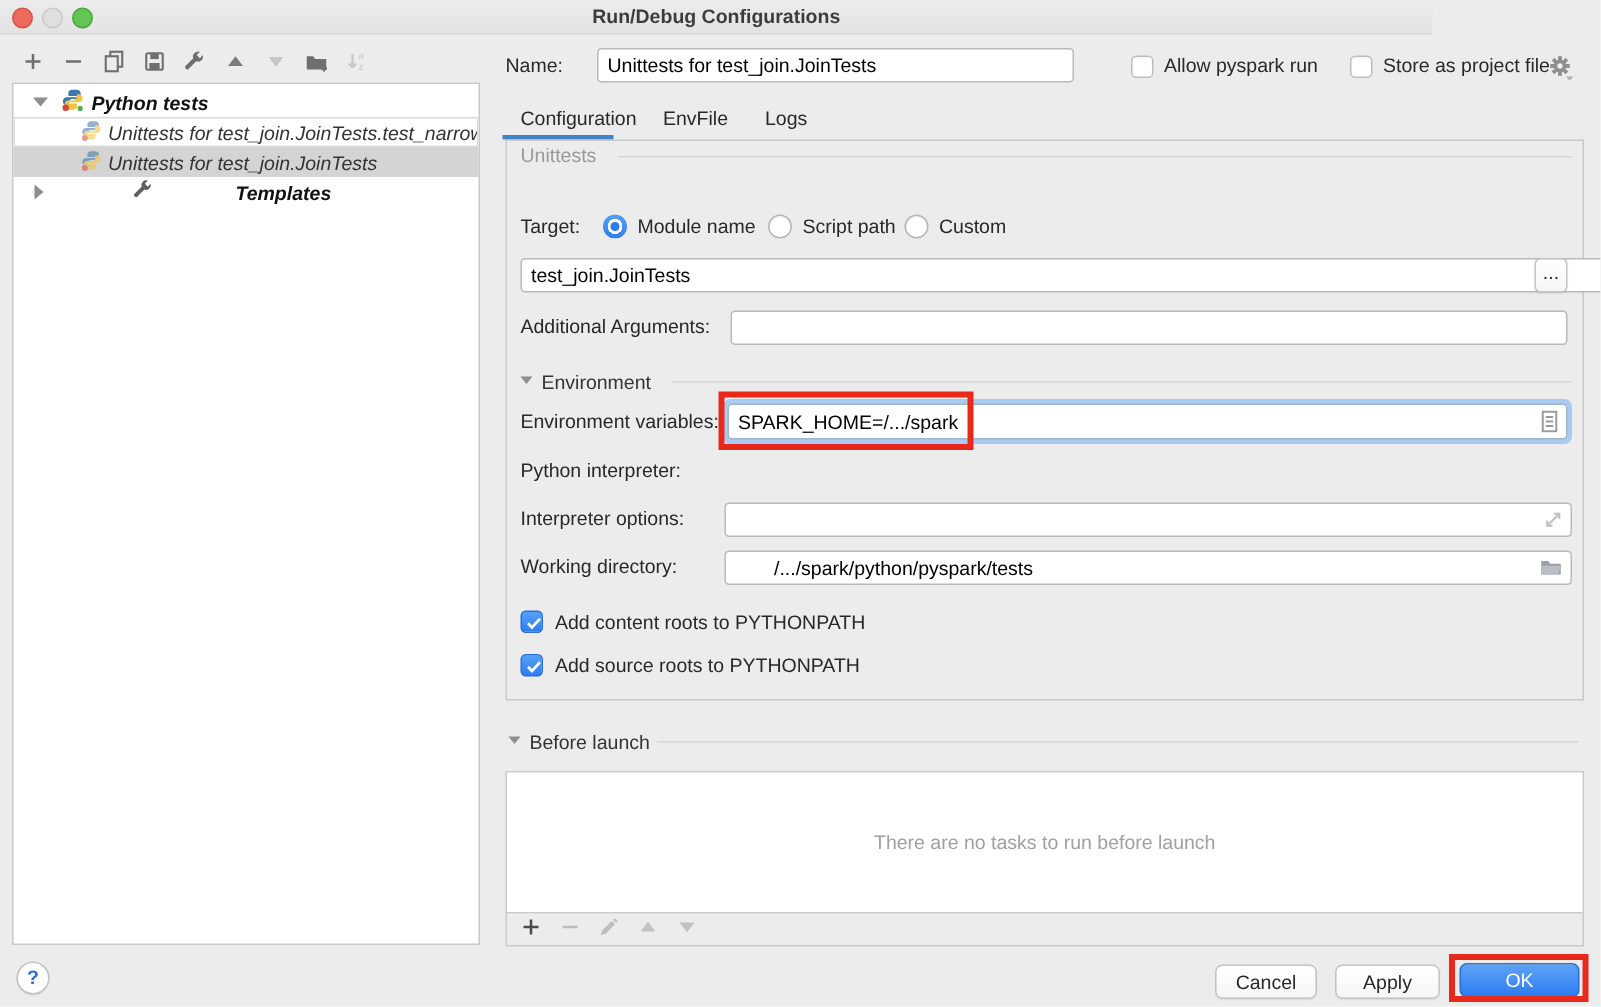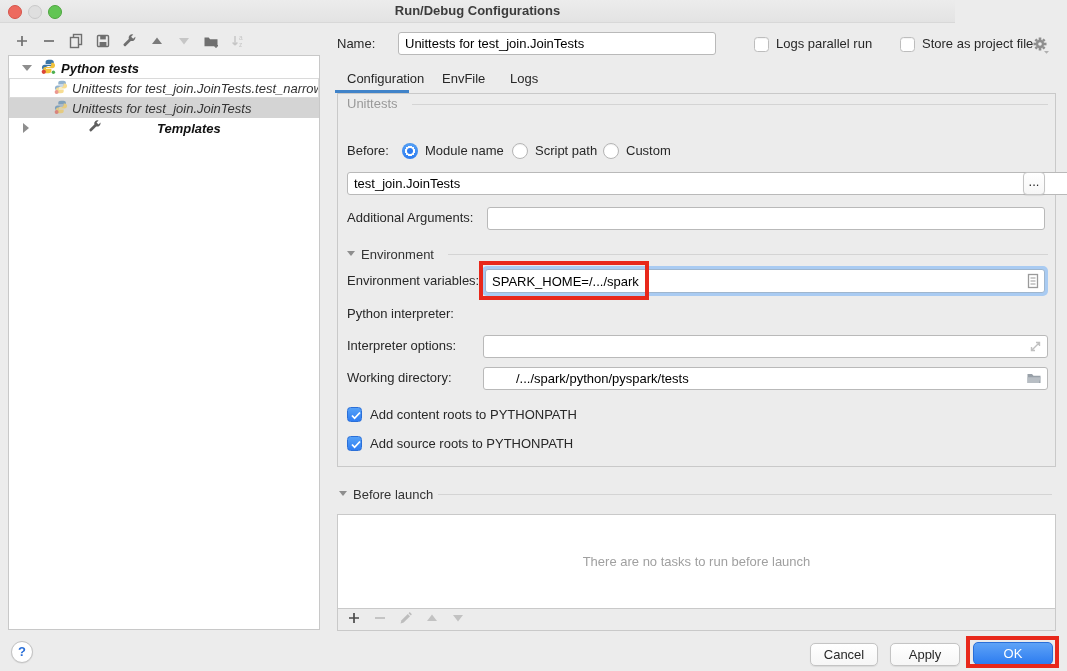--- a/index.html
+++ b/index.html
@@ -129,21 +129,21 @@
       <span style="margin-left:11px;"><svg width="15" height="15" viewBox="0 0 16 16">
             <path d="M13.4 4.6a3.5 3.5 0 0 1-4.6 3.3L4.2 12.5a1.45 1.45 0 1 1-2-2L6.8 5.9a3.5 3.5 0 0 1 4.5-4.4L9.1 3.7l2.1 2.1 2.1-2.1c.1.3.1.6.1.9z" fill="#5F5F5F"></path>
           </svg></span>
       <span class="lbl" style="margin-left:6px;font-weight:bold;color:#111;">Templates</span>
     </div>
   </div>
 
   <div class="abs label" style="left:337px;top:33px;">Name:</div>
   <input class="tfield" style="left: 398px; top: 32px; width: 318px; height: 23px;" readonly="" value="Unittests for test_join.JoinTests">
   <span class="chk off" style="left:754px;top:37px;"></span>
-  <div class="abs label" style="left:776px;top:33px;">Logs parallel run</div>
+  <div class="abs label" style="left:776px;top:33px;">Allow pyspark run</div>
   <span class="chk off" style="left:900px;top:37px;"></span>
   <div class="abs label" style="left:922px;top:33px;">Store as project file</div>
   <span class="abs" style="left:1032px;top:36px;"><svg width="18" height="18" viewBox="0 0 18 18">
         <g stroke="#8E8E8E" stroke-width="2.6">
           <line x1="8" y1="1.5" x2="8" y2="4"></line>
           <line x1="8" y1="12" x2="8" y2="14.5"></line>
           <line x1="1.5" y1="8" x2="4" y2="8"></line>
           <line x1="12" y1="8" x2="14.5" y2="8"></line>
           <line x1="3.4" y1="3.4" x2="5.2" y2="5.2"></line>
           <line x1="10.8" y1="10.8" x2="12.6" y2="12.6"></line>
@@ -158,21 +158,21 @@
   <div class="tab" style="left:347px;top:68px;">Configuration</div>
   <div class="tab" style="left:442px;top:68px;">EnvFile</div>
   <div class="tab" style="left:510px;top:68px;">Logs</div>
   <div class="tabline" style="left:335px;top:90px;width:74px;"></div>
 
   <div class="panel" style="left:337px;top:93px;width:719px;height:374px;"></div>
 
   <div class="abs seclabel" style="left:347px;top:96px;">Unittests</div>
   <div class="secline" style="left:412px;top:104px;width:636px;"></div>
 
-  <div class="abs label" style="left:347px;top:140px;">Before:</div>
+  <div class="abs label" style="left:347px;top:140px;">Target:</div>
   <span class="radio on" style="left:402px;top:143px;"></span>
   <div class="abs label" style="left:425px;top:140px;">Module name</div>
   <span class="radio" style="left:512px;top:143px;"></span>
   <div class="abs label" style="left:535px;top:140px;">Script path</div>
   <span class="radio" style="left:603px;top:143px;"></span>
   <div class="abs label" style="left:626px;top:140px;">Custom</div>
 
   <input class="tfield" style="left: 347px; top: 172px; width: 742px; height: 23px;" readonly="" value="test_join.JoinTests">
   <div class="btn" style="left:1023px;top:172px;width:22px;height:23px;border-radius:4px;line-height:17px;">...</div>
 

